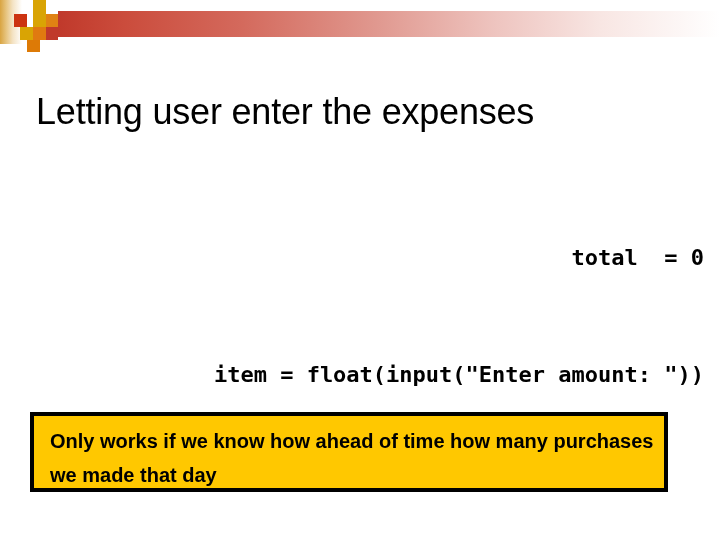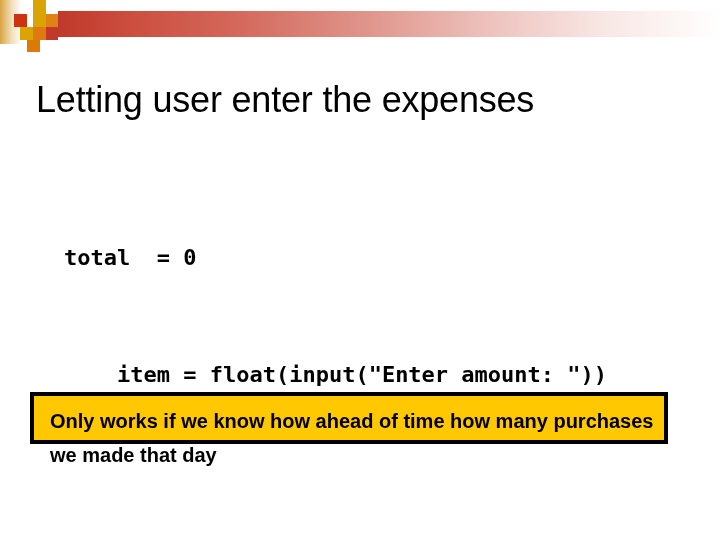--- a/index.html
+++ b/index.html
@@ -65,47 +65,47 @@
     position: absolute;
     left: 36px;
     top: 66px;
     width: 660px;
     font-size: 36px;
     line-height: 44px;
     color: #000000;
     font-weight: normal;
     letter-spacing: -0.2px;
     white-space: nowrap;
-    margin-top: 12px;
   }
 
   
   #code-block {
     position: absolute;
     left: 64px;
     top: 160px;
     width: 640px;
     font-family: "DejaVu Sans Mono", monospace;
     font-size: 22px;
     line-height: 39px;
     font-weight: bold;
     color: #000000;
     white-space: pre;
   }
   .code-line {
     white-space: pre;
+    text-align: right;
   }
 
   
   #callout-box {
     position: absolute;
     left: 30px;
-    top: 392px;
+    top: 412px;
     width: 638px;
-    height: 52px;
+    height: 80px;
     background: #ffc800;
     border: 4px solid #000000;
     box-sizing: border-box;
   }
   #callout-text {
     position: absolute;
     left: 16px;
     top: 8px;
     width: 608px;
     font-size: 20px;

